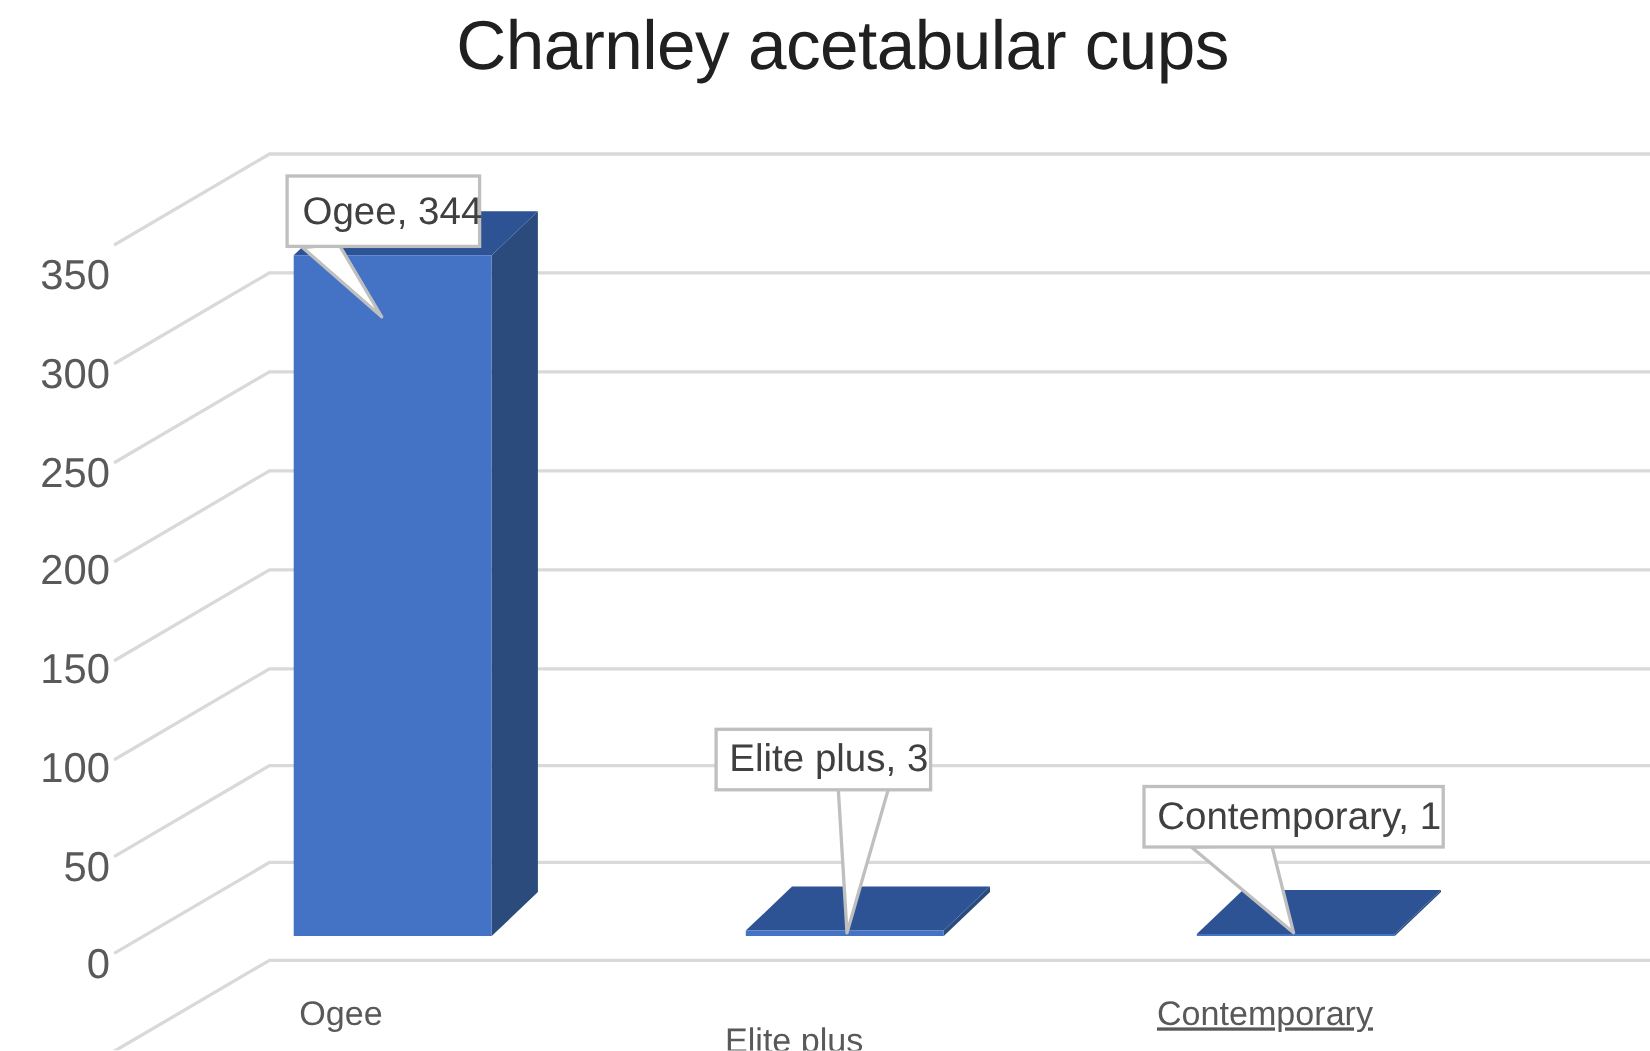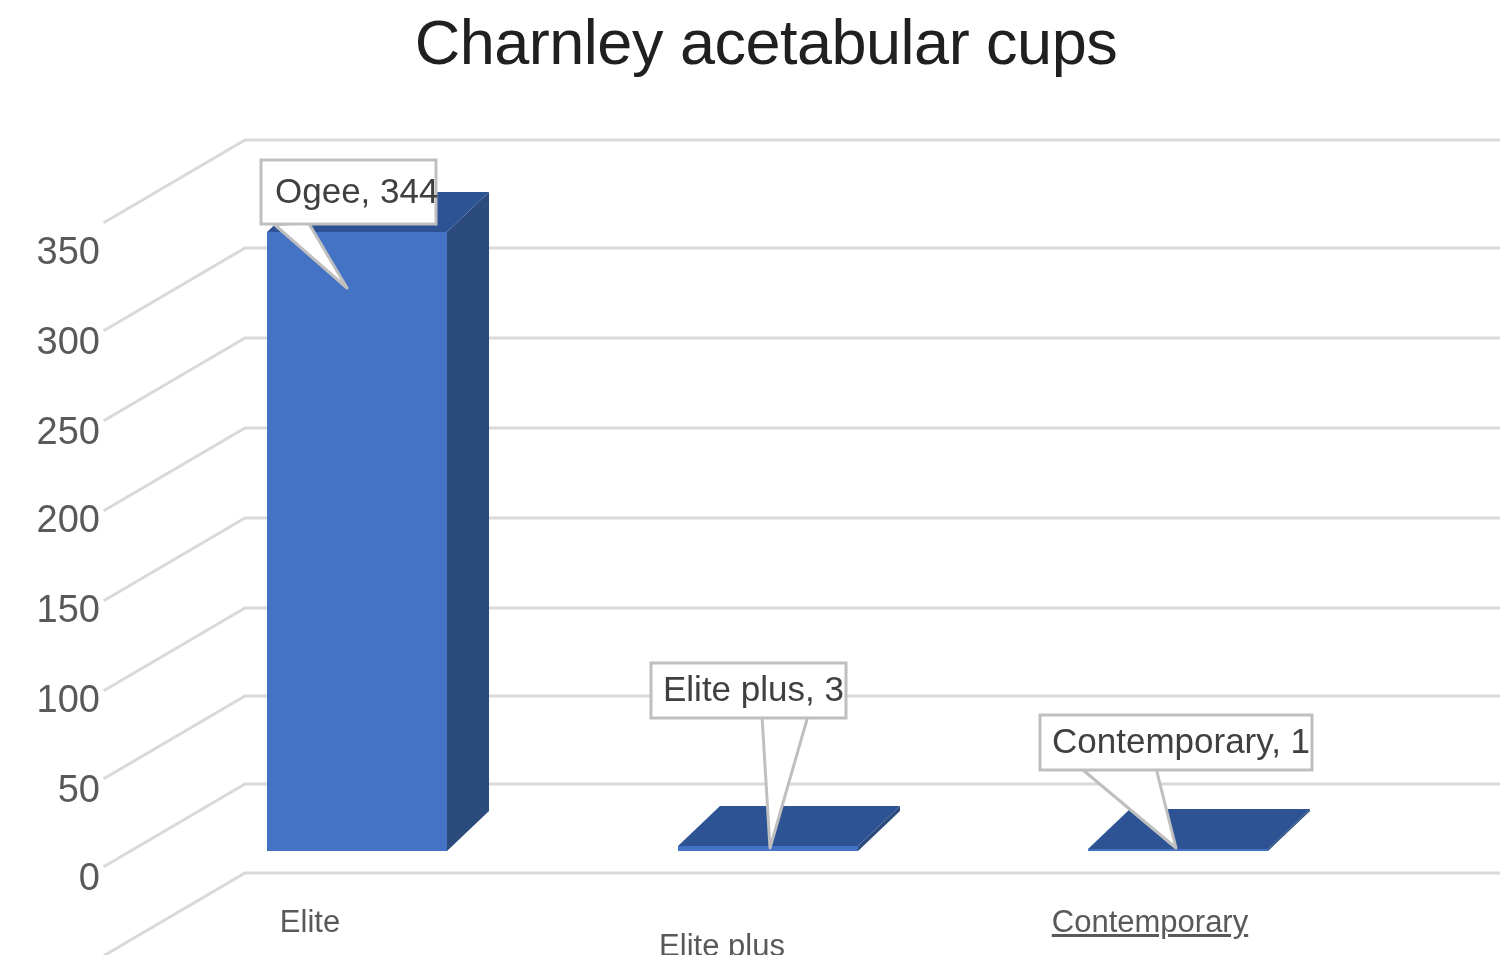--- a/index.html
+++ b/index.html
@@ -55,21 +55,21 @@
     <div class="ytick" style="top:770px;">50</div>
     <div class="ytick" style="top:680px;">100</div>
     <div class="ytick" style="top:590px;">150</div>
     <div class="ytick" style="top:500px;">200</div>
     <div class="ytick" style="top:412px;">250</div>
     <div class="ytick" style="top:322px;">300</div>
     <div class="ytick" style="top:232px;">350</div>
   </div>
 
   <div>
-    <div class="xtick" style="left:200px;top:906px;width:220px;">Elite</div>
+    <div class="xtick" style="left:200px;top:906px;width:220px;">Ogee</div>
     <div class="xtick" style="left:612px;top:930px;width:220px;">Elite plus</div>
     <div class="xtick" style="left:1020px;top:906px;width:260px;text-decoration:underline;">Contemporary</div>
   </div>
 
   <svg class="plot" viewBox="0 0 1500 955">
 
     <g stroke="#D9D9D9" stroke-width="3" fill="none" stroke-linecap="square">
 
       <polyline points="105,222 245,140 1500,140"></polyline>
 

